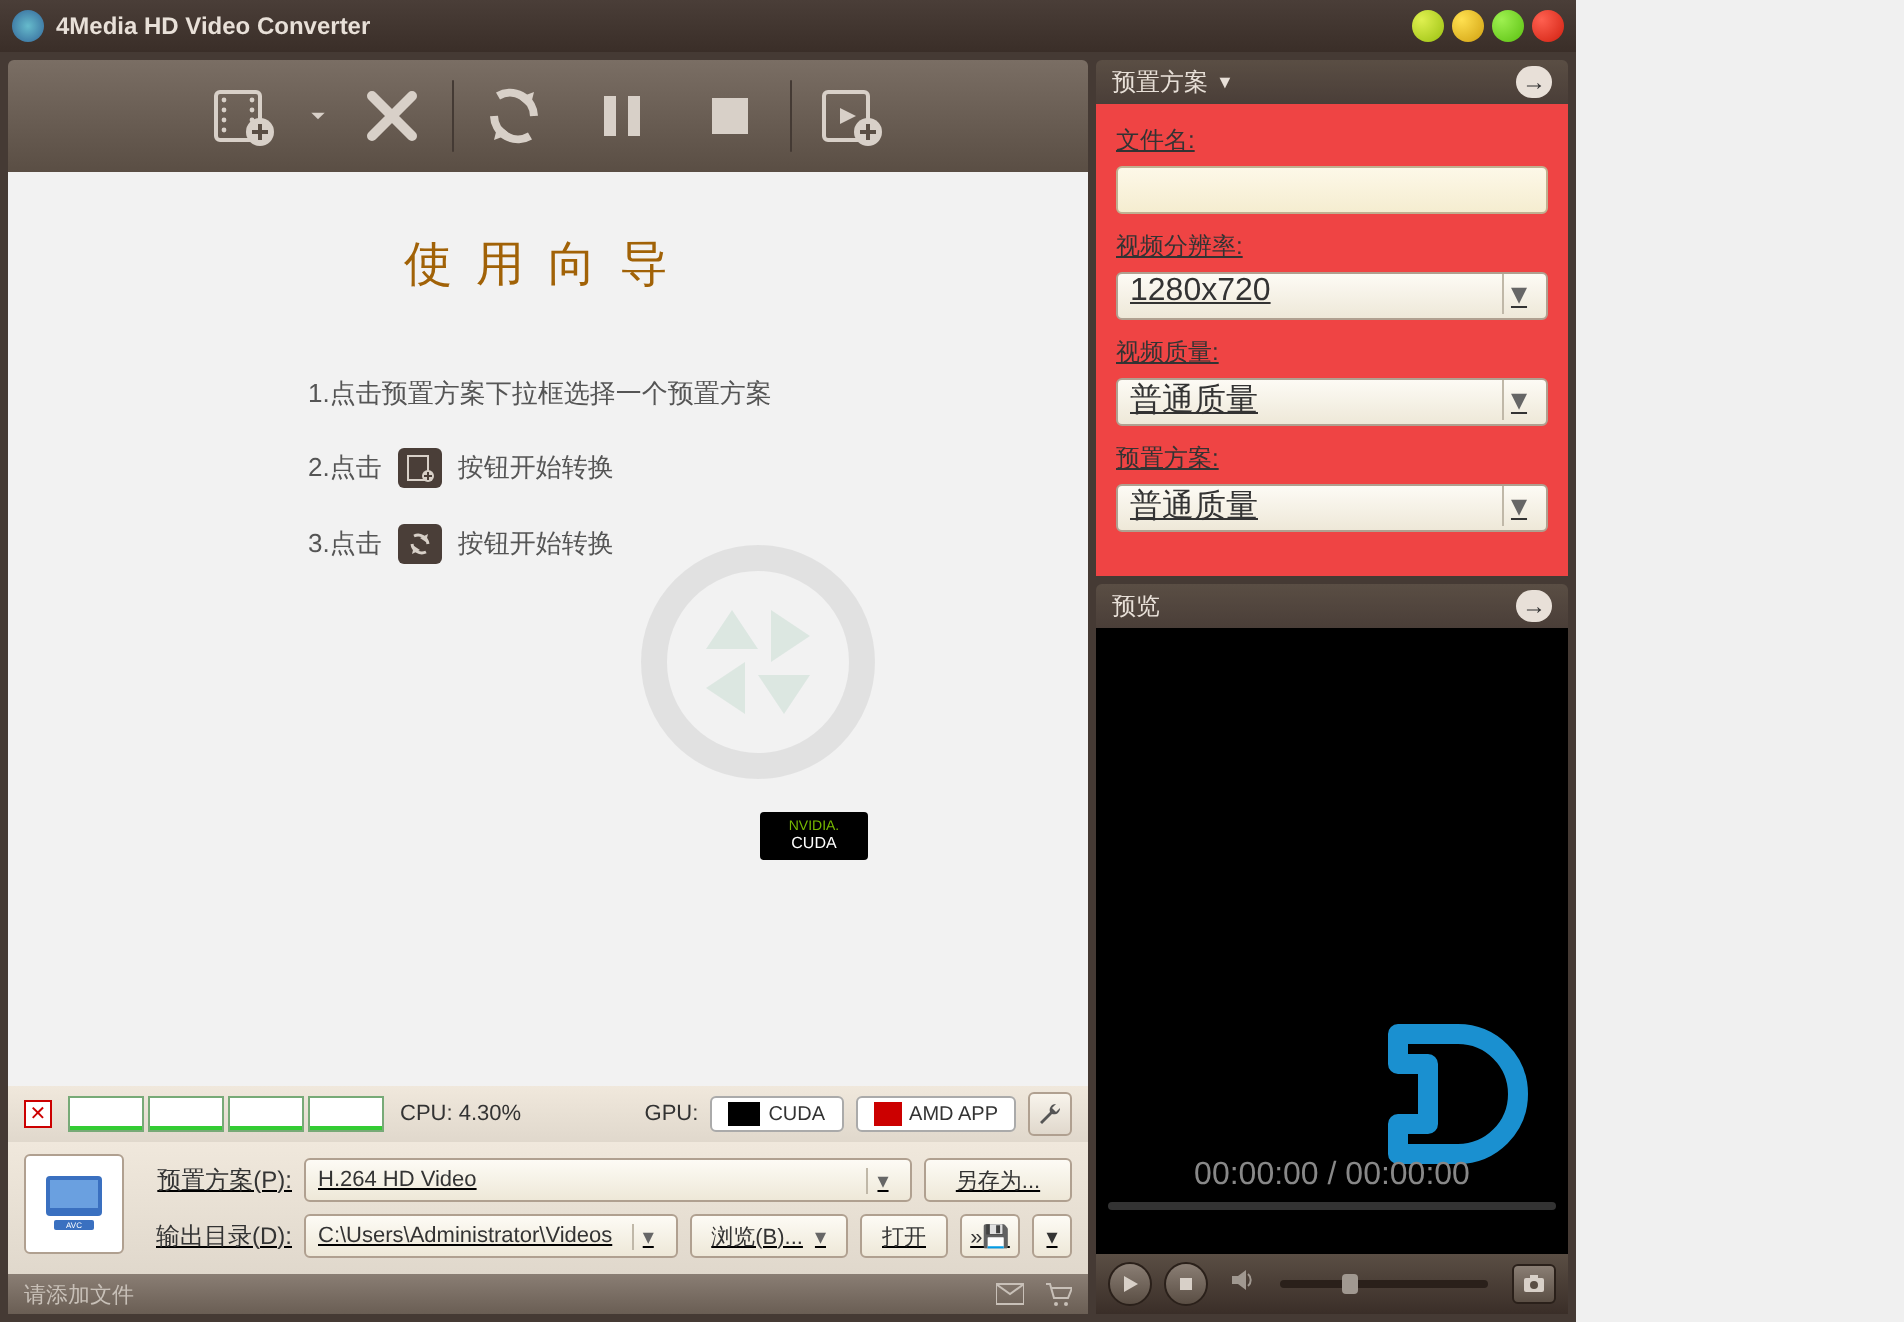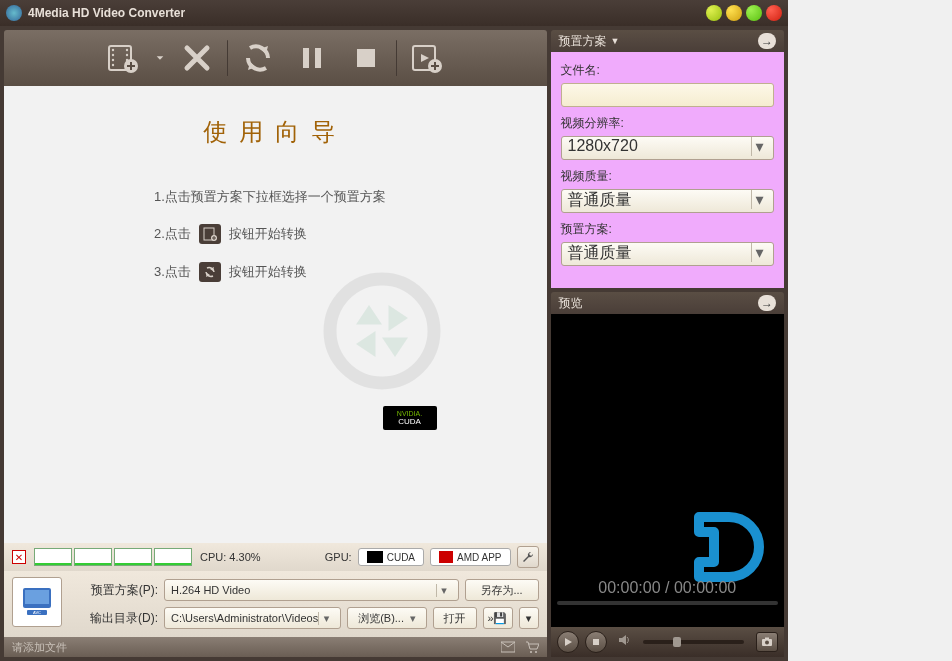--- a/index.html
+++ b/index.html
@@ -32,40 +32,40 @@
 .status-bar { height: 28px; background: linear-gradient(#f0e8dc, #e0d8cc); display: flex; align-items: center; padding: 0 8px; font-size: 11px; color: #333; gap: 8px; }
 .close-x { width: 14px; height: 14px; background: #fff; border: 1px solid #c00; color: #c00; display: flex; align-items: center; justify-content: center; font-size: 10px; cursor: pointer; }
 .cpu-bars { display: flex; gap: 2px; height: 18px; }
 .cpu-bar { width: 38px; height: 18px; border: 1px solid #7a7; background: #fff; position: relative; }
 .cpu-bar::after { content: ''; position: absolute; bottom: 0; left: 0; right: 0; height: 2px; background: #3c3; }
 .gpu-block { margin-left: auto; display: flex; align-items: center; gap: 6px; }
 .gpu-badge { padding: 2px 8px; background: #fff; border: 1px solid #aaa; border-radius: 3px; font-size: 10px; display: flex; align-items: center; gap: 4px; cursor: pointer; }
 .gpu-nv { width: 16px; height: 12px; background: #000; }
 .gpu-amd { width: 14px; height: 12px; background: #c00; }
 .wrench { width: 22px; height: 22px; background: linear-gradient(#f8f4ec, #e0d8cc); border: 1px solid #b0a090; border-radius: 3px; display: flex; align-items: center; justify-content: center; cursor: pointer; }
-.output-panel { height: 66px; background: linear-gradient(#f0e8dc, #e0d8cc); display: flex; padding: 6px 8px; gap: 20px; }
+.output-panel { height: 66px; background: linear-gradient(#f0e8dc, #e0d8cc); display: flex; padding: 6px 8px; gap: 8px; text-decoration: underline; }
 .thumb { width: 50px; height: 50px; background: #fff; border: 1px solid #b0a090; border-radius: 3px; display: flex; align-items: center; justify-content: center; }
 .thumb svg { width: 36px; height: 36px; }
 .out-rows { flex: 1; display: flex; flex-direction: column; gap: 6px; justify-content: center; }
 .out-row { display: flex; align-items: center; gap: 6px; font-size: 12px; color: #333; }
 .out-label { width: 76px; text-align: right; }
 .dropdown { flex: 1; height: 22px; background: linear-gradient(#fdfbf5, #eee8d8); border: 1px solid #b0a090; border-radius: 3px; display: flex; align-items: center; padding: 0 6px; font-size: 11px; cursor: pointer; }
 .dropdown .dd-arrow { margin-left: auto; width: 16px; text-align: center; color: #666; border-left: 1px solid #c0b8a8; }
 .sbtn { height: 22px; padding: 0 10px; background: linear-gradient(#fdfbf5, #eee8d8); border: 1px solid #b0a090; border-radius: 3px; font-size: 11px; display: flex; align-items: center; cursor: pointer; white-space: nowrap; }
 .sbtn .dd-arrow { margin-left: 6px; color: #666; }
 .sbtn-icon { width: 30px; justify-content: center; padding: 0; }
 .footer-bar { height: 20px; background: linear-gradient(#8a7e74, #6a5e54); display: flex; align-items: center; padding: 0 8px; color: #c8c0b8; font-size: 11px; }
 .footer-icons { margin-left: auto; display: flex; gap: 10px; }
 .footer-icons svg { width: 14px; height: 12px; fill: #c8c0b8; }
 
 .right-col { width: 236px; display: flex; flex-direction: column; gap: 4px; }
 .panel-hdr { height: 22px; background: linear-gradient(#5a4e44, #4a3e38); display: flex; align-items: center; padding: 0 8px; color: #e8e0d8; font-size: 12px; border-radius: 3px 3px 0 0; justify-content: space-between; }
 .panel-hdr .hdr-arrow { font-size: 9px; margin-left: 4px; }
 .panel-hdr .expand-icon { margin-left: auto; width: 18px; height: 16px; background: #e8e0d8; border-radius: 8px; display: flex; align-items: center; justify-content: center; color: #333; font-size: 12px; cursor: pointer; }
-.preset-body { background: #f0abfc; padding: 10px 10px 14px; font-size: 12px; color: #333; flex-shrink: 0; }
+.preset-body { background: #ef4444; padding: 10px 10px 14px; font-size: 12px; color: #333; flex-shrink: 0; text-decoration: underline; }
 .field { margin-bottom: 8px; }
 .field-label { display: block; margin-bottom: 4px; }
 .text-input { width: 100%; height: 24px; background: linear-gradient(#fdf8e8, #f5edd0); border: 1px solid #c0b090; border-radius: 3px; padding: 0 6px; font-size: 11px; }
 .select { width: 100%; height: 24px; background: linear-gradient(#fdfbf5, #eee8d8); border: 1px solid #b0a090; border-radius: 3px; display: flex; align-items: flex-start; padding: 0 6px; font-size: 16px; cursor: pointer; }
 .select .dd-arrow { margin-left: auto; width: 16px; text-align: center; color: #666; border-left: 1px solid #c0b8a8; }
 .preview-body { flex: 1; background: #000; position: relative; }
 .logo-d { position: absolute; right: 20px; bottom: 40px; width: 80px; height: 80px; }
 .time-label { position: absolute; bottom: 30px; left: 0; right: 0; text-align: center; color: #888; font-size: 16px; }
 .prev-prog { position: absolute; bottom: 22px; left: 6px; right: 6px; height: 4px; background: #333; border-radius: 2px; }
 .prev-ctrls { height: 30px; background: linear-gradient(#5a4e44, #3a2e28); display: flex; align-items: center; padding: 0 6px; gap: 6px; }

